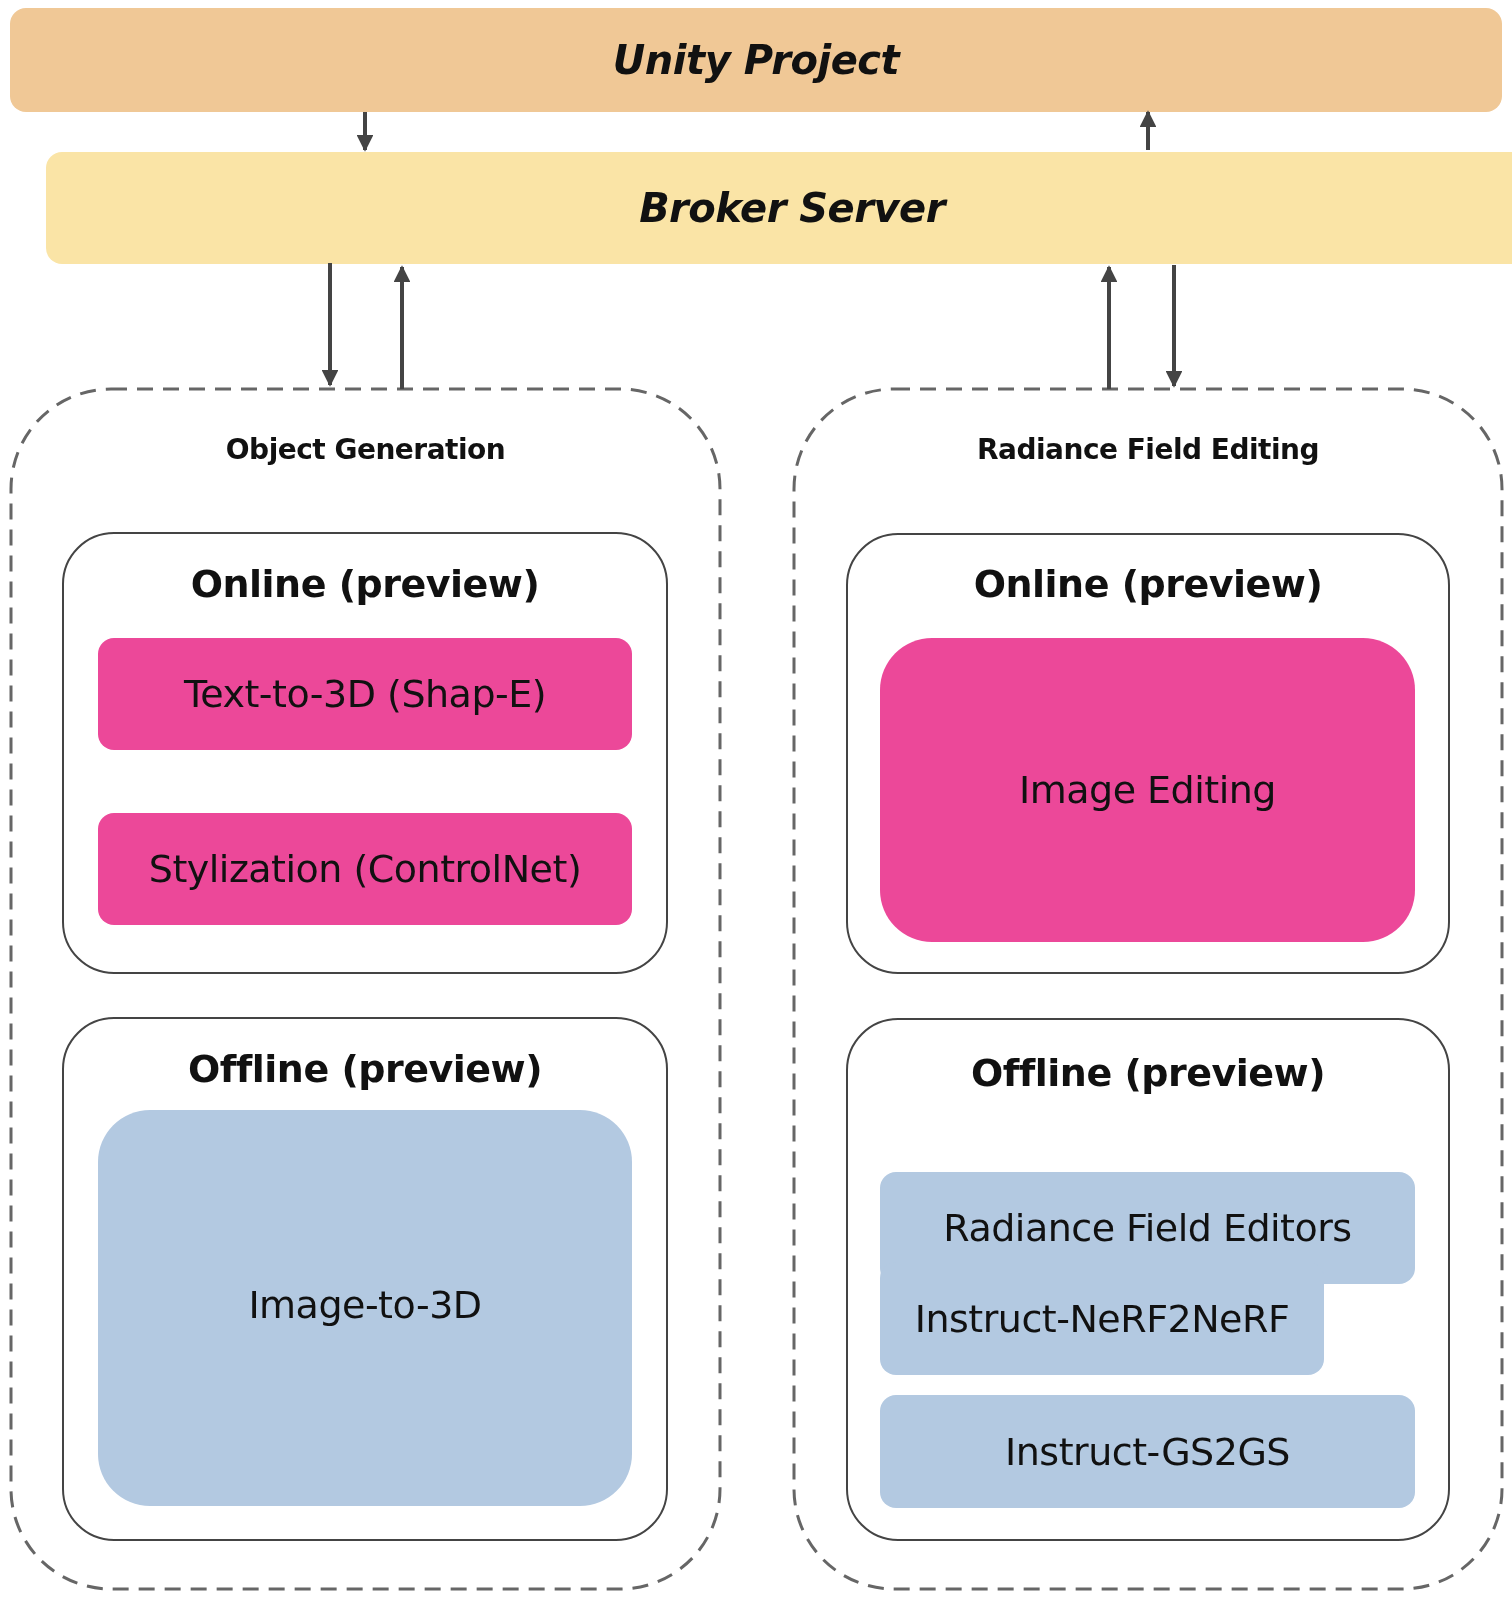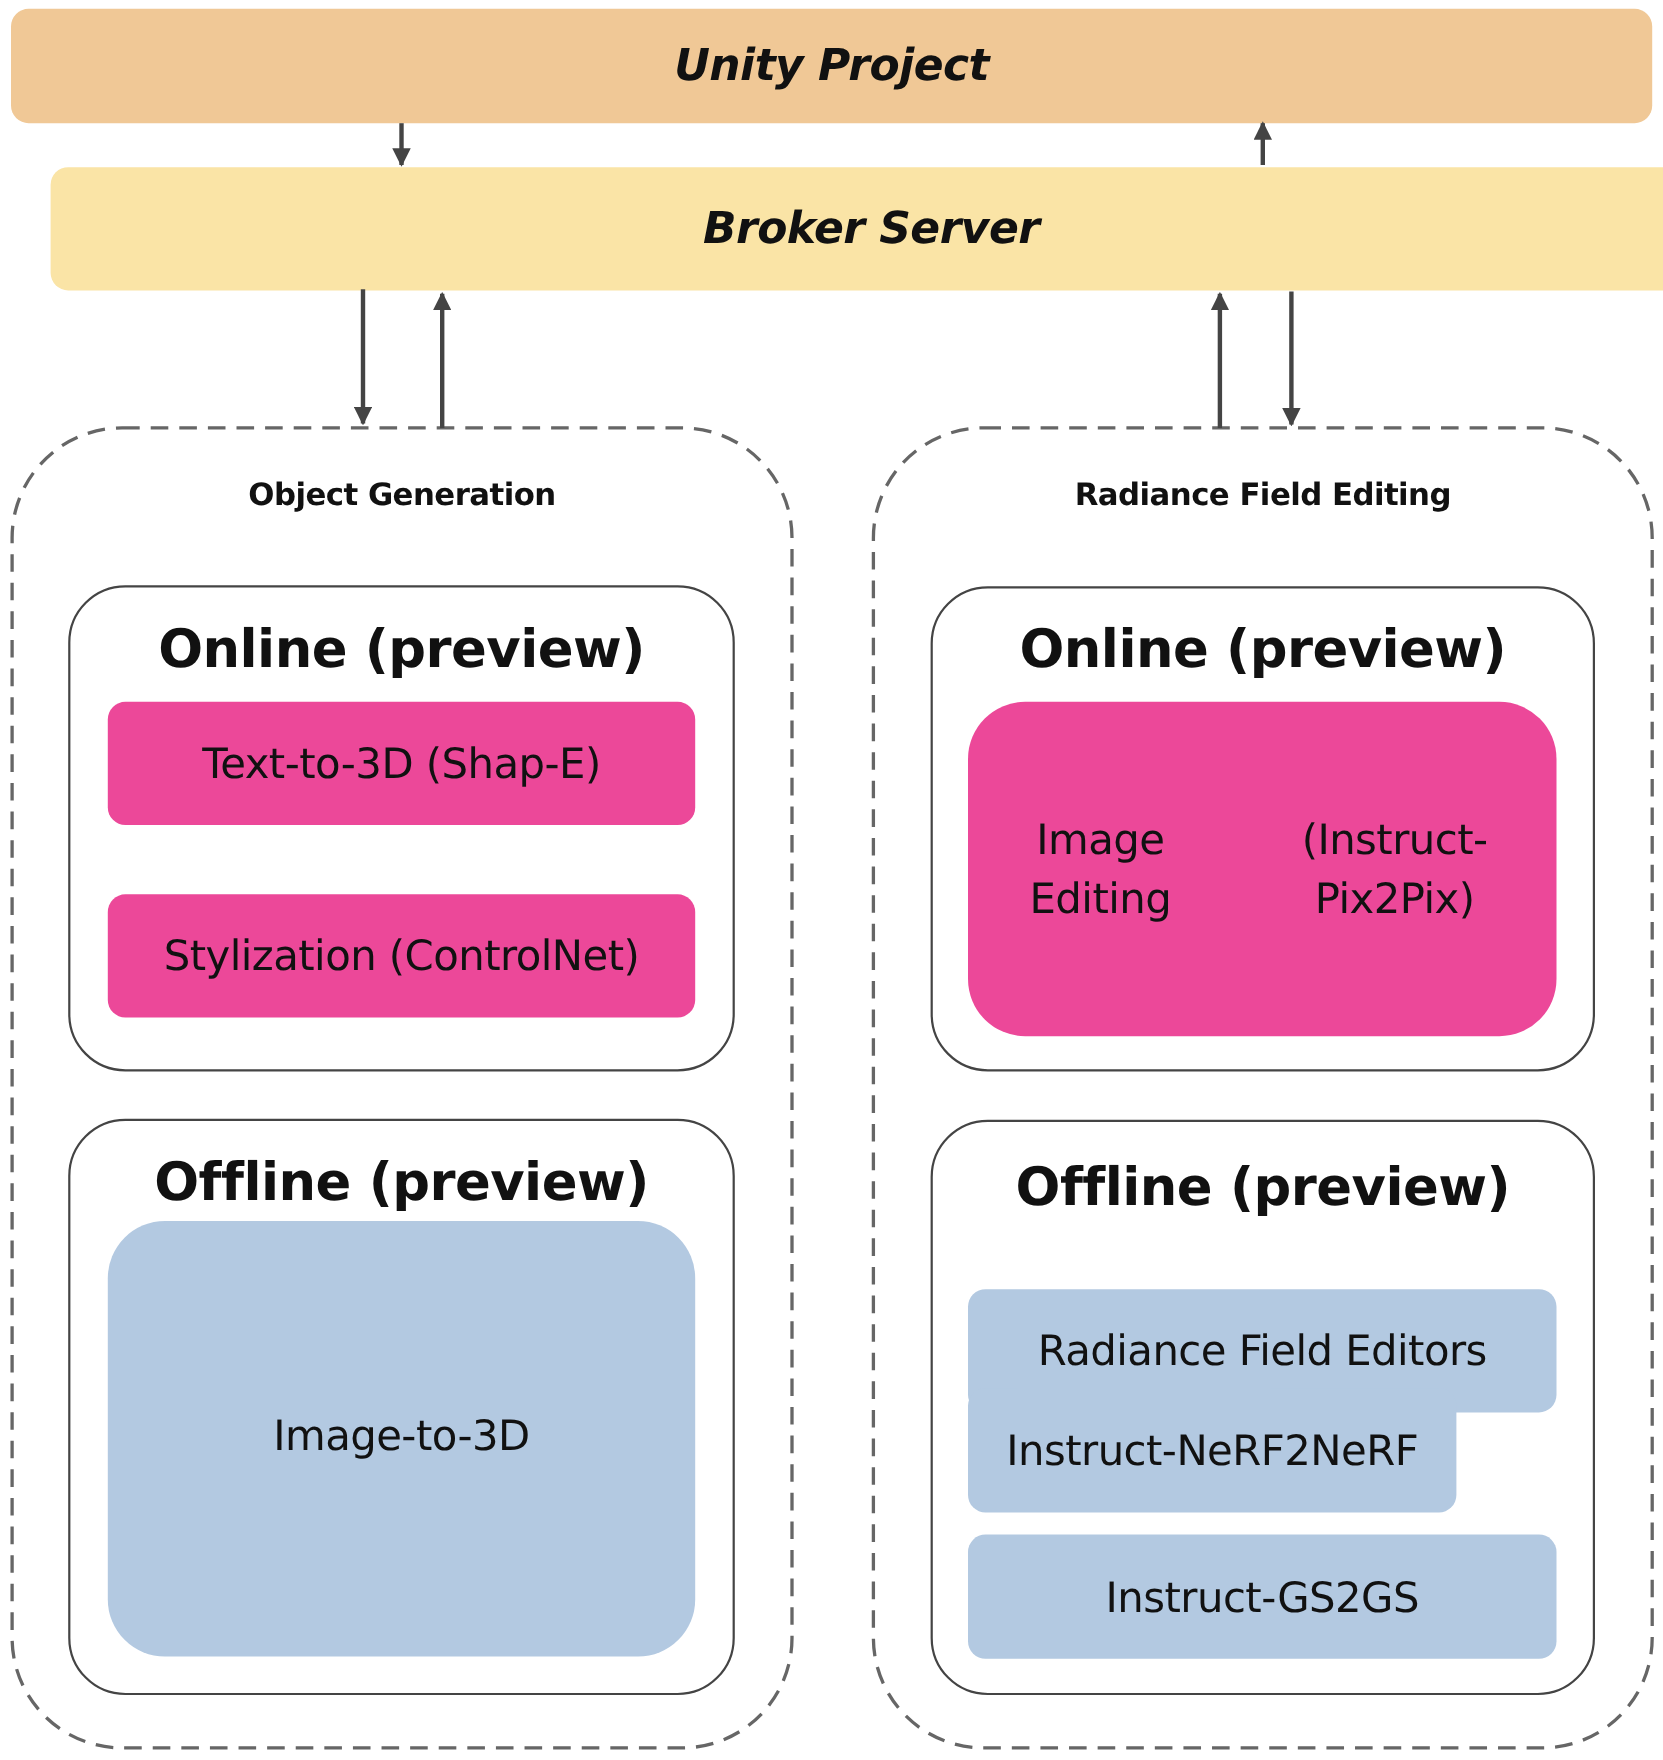--- a/index.html
+++ b/index.html
@@ -7,21 +7,21 @@
          font-family: "DejaVu Sans", sans-serif; color: #111; }
   .abs { position: absolute; box-sizing: border-box; }
   .bar { display: flex; align-items: center; justify-content: center;
          border-radius: 16px; font-weight: bold; font-size: 40px; letter-spacing: -0.5px; font-style: italic; }
   #unity-bar { left: 10px; top: 8px; width: 1492px; height: 104px; background: #F0C896; }
   #broker-bar { left: 10px; top: 152px; width: 1492px; height: 112px; background: #FAE4A6; margin-left: 36px; }
   .panel-title { position: absolute; left: 0; right: 0; text-align: center;
                  font-weight: bold; font-size: 28px; letter-spacing: -0.5px; }
   .sub { border: 2px solid #444; border-radius: 52px; background: #fff; }
   .sub-title { position: absolute; left: 0; right: 0; text-align: center;
-               font-weight: bold; font-size: 48px; letter-spacing: -0.5px; }
+               font-weight: bold; font-size: 38px; letter-spacing: -0.5px; }
   .block { display: flex; align-items: center; justify-content: center; text-align: center;
            font-size: 38px; line-height: 54px; letter-spacing: -0.5px; }
   .green { background: #ec4899; }
   .blue { background: #B3C9E1; }
   svg.overlay { position: absolute; left: 0; top: 0; pointer-events: none; }
 </style>
 </head>
 <body>
 
 <div id="unity-bar" class="abs bar">
@@ -75,21 +75,20 @@
 
 <div class="abs" style="left:794px; top:389px; width:708px; height:1200px;">
   <div class="panel-title" style="top:44px;">Radiance Field Editing</div>
 </div>
 
 <div class="abs sub" style="left:846px; top:533px; width:604px; height:441px;">
   <div class="sub-title" style="top:27px;">Online (preview)</div>
 </div>
 <div class="abs block green" style="left:880px; top:638px; width:535px; height:304px; border-radius:52px; flex-direction:row;">
   <span>Image Editing</span>
-  <span>(Instruct-Pix2Pix)</span>
 </div>
 
 <div class="abs sub" style="left:846px; top:1018px; width:604px; height:523px;">
   <div class="sub-title" style="top:31px;">Offline (preview)</div>
 </div>
 <div class="abs block blue" style="left:880px; top:1128px; width:535px; height:112px; border-radius:16px;margin-top:44px;">
   <span>Radiance Field Editors</span>
 </div>
 <div class="abs block blue" style="left:880px; top:1262px; width:444px; height:113px; border-radius:16px;">
   <span>Instruct-NeRF2NeRF</span>

